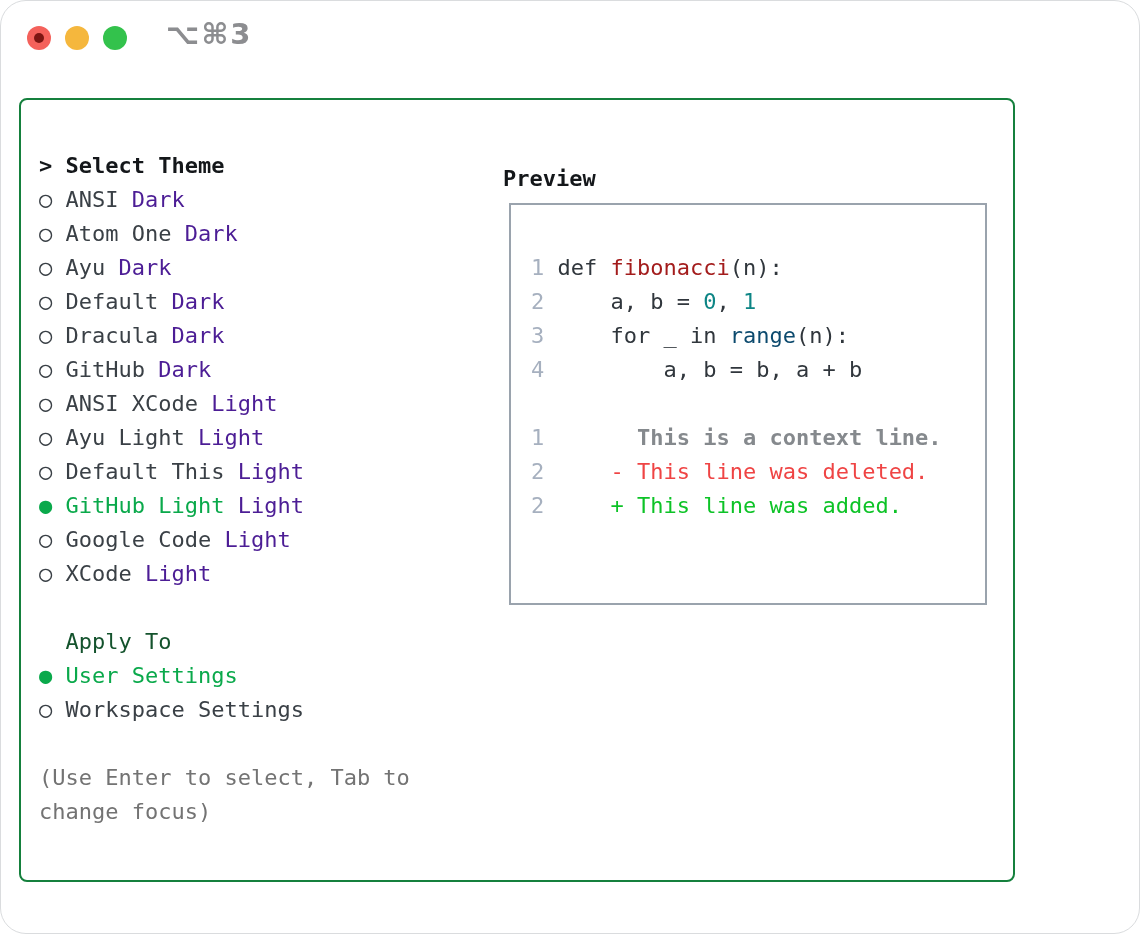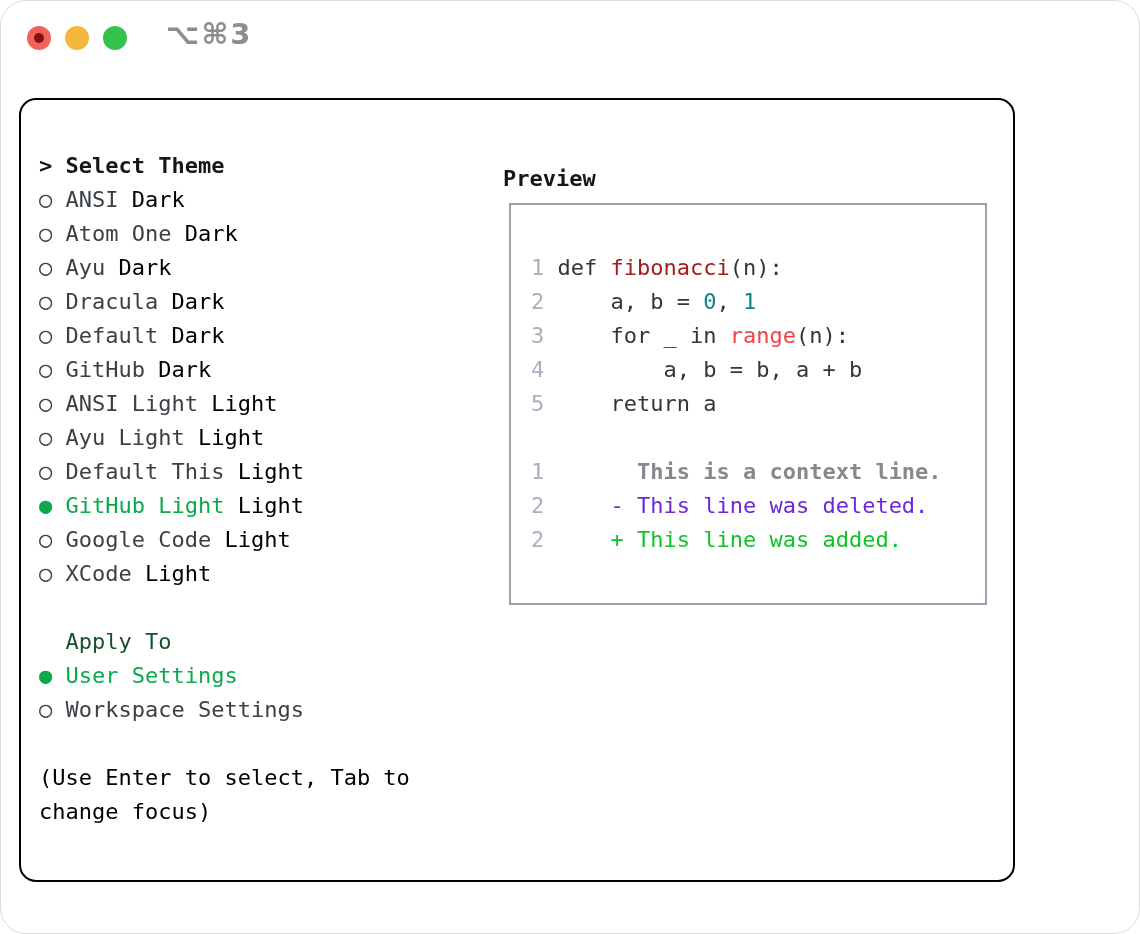--- a/index.html
+++ b/index.html
@@ -16,43 +16,43 @@
   .light-yellow{background:#f5b73d;}
   .light-green{background:#33c24c;}
   .wtitle{
     position:absolute;left:165px;top:16px;font-size:29px;font-weight:bold;
     color:#8c8d90;letter-spacing:2px;
     font-family:"DejaVu Sans","Liberation Sans",sans-serif;
   }
   
   .panel{
     position:absolute;left:18px;top:97px;width:996px;height:784px;box-sizing:border-box;
-    border:2px solid #000000;border-radius:17px;background:#ffffff;
+    border:2px solid #15803d;border-radius:8px;background:#ffffff;
   }
   .leftcol{position:absolute;left:18px;top:49px;}
   .line{height:34px;line-height:34px;font-size:22px;white-space:pre;color:#3a4046;}
   .hd{color:#14171a;font-weight:bold;}
   .hd2{color:#14532d;padding-left:2ch;}
   .sel{color:#0aa94b;}
-  .tag{color:#000000;text-align:right;}
-  .hint{color:#000000;}
+  .tag{color:#4c1d95;text-align:right;}
+  .hint{color:#737373;}
   
   .prevtitle{position:absolute;left:482px;top:62px;}
   .prevbox{
     position:absolute;left:488px;top:103px;width:478px;height:402px;box-sizing:border-box;
     border:2px solid #9aa3ad;background:#ffffff;padding:46px 0 12px 20px;
   }
   .tk-ln{color:#a6b0bf;}
   .tk-pl{color:#30363c;}
   .tk-kw{color:#30363c;}
   .tk-fn{color:#a31c1c;}
   .tk-num{color:#0d8585;}
-  .tk-bi{color:#ef4444;}
+  .tk-bi{color:#0c4a6e;}
   .tk-ctx{color:#85898d;font-weight:bold;}
-  .tk-del{color:#6d28d9;}
+  .tk-del{color:#ef4444;}
   .tk-add{color:#0dc327;}
 </style>
 </head>
 <body>
 
 <div class="window">
 
   <div class="lights">
     <button class="light light-red"></button>
     <button class="light light-yellow"></button>
@@ -61,24 +61,24 @@
   <div class="wtitle">⌥⌘3</div>
 
   <div class="panel">
 
     <div class="leftcol">
       <div class="line hd"><span>&gt; </span><span>Select Theme</span></div>
       <div id="theme-list">
           <div class="line"><span>○ </span><span>ANSI </span><span class="tag">Dark</span></div>
           <div class="line"><span>○ </span><span>Atom One </span><span class="tag">Dark</span></div>
           <div class="line"><span>○ </span><span>Ayu </span><span class="tag">Dark</span></div>
+          <div class="line"><span>○ </span><span>Default </span><span class="tag">Dark</span></div>
           <div class="line"><span>○ </span><span>Dracula </span><span class="tag">Dark</span></div>
-          <div class="line"><span>○ </span><span>Default </span><span class="tag">Dark</span></div>
           <div class="line"><span>○ </span><span>GitHub </span><span class="tag">Dark</span></div>
-          <div class="line"><span>○ </span><span>ANSI Light </span><span class="tag">Light</span></div>
+          <div class="line"><span>○ </span><span>ANSI XCode </span><span class="tag">Light</span></div>
           <div class="line"><span>○ </span><span>Ayu Light </span><span class="tag">Light</span></div>
           <div class="line"><span>○ </span><span>Default This </span><span class="tag">Light</span></div>
           <div class="line"><span class="sel">● </span><span class="sel">GitHub Light </span><span class="tag">Light</span></div>
           <div class="line"><span>○ </span><span>Google Code </span><span class="tag">Light</span></div>
           <div class="line"><span>○ </span><span>XCode </span><span class="tag">Light</span></div>
         </div>
       <div class="line"> </div>
       <div class="line hd2">Apply To</div>
       <div id="apply-list">
           <div class="line"><span class="sel">● </span><span class="sel">User Settings</span></div>
@@ -92,21 +92,20 @@
     </div>
 
     <div class="line hd prevtitle">Preview</div>
 
     <div class="prevbox">
       <div id="code-block">
           <div class="line"><span class="tk-ln">1 </span><span class="tk-kw">def </span><span class="tk-fn">fibonacci</span><span class="tk-pl">(n):</span></div>
           <div class="line"><span class="tk-ln">2 </span><span class="tk-pl">    a, b = </span><span class="tk-num">0</span><span class="tk-pl">, </span><span class="tk-num">1</span></div>
           <div class="line"><span class="tk-ln">3 </span><span class="tk-pl">    </span><span class="tk-kw">for</span><span class="tk-pl"> _ </span><span class="tk-kw">in</span><span class="tk-pl"> </span><span class="tk-bi">range</span><span class="tk-pl">(n):</span></div>
           <div class="line"><span class="tk-ln">4 </span><span class="tk-pl">        a, b = b, a + b</span></div>
-          <div class="line"><span class="tk-ln">5 </span><span class="tk-pl">    </span><span class="tk-kw">return</span><span class="tk-pl"> a</span></div>
         </div>
       <div class="line"> </div>
       <div id="diff-block">
           <div class="line"><span class="tk-ln">1 </span><span class="tk-ctx">      This is a context line.</span></div>
           <div class="line"><span class="tk-ln">2 </span><span class="tk-del">    - This line was deleted.</span></div>
           <div class="line"><span class="tk-ln">2 </span><span class="tk-add">    + This line was added.</span></div>
         </div>
     </div>
 
   </div>

